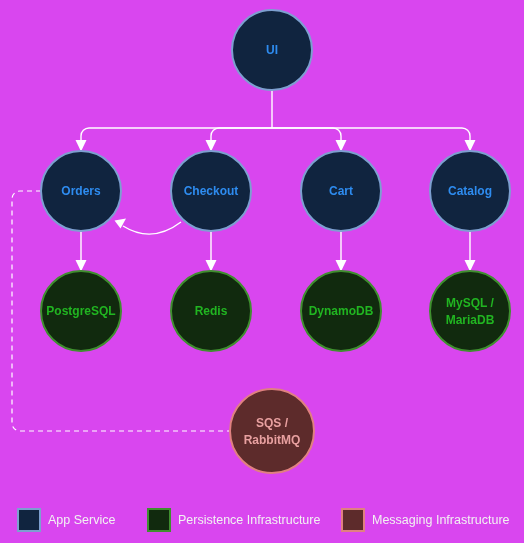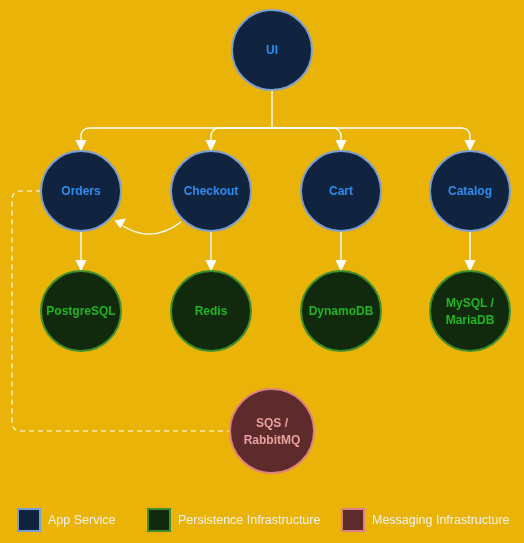--- a/index.html
+++ b/index.html
@@ -4,21 +4,21 @@
 <style>
   html, body {
     margin: 0;
     padding: 0;
     background: #0d0d0d;
   }
   #page {
     position: relative;
     width: 524px;
     height: 543px;
-    background: #eab308;
+    background: #d946ef;
     overflow: hidden;
     font-family: "Liberation Sans", sans-serif;
   }
   #diagram-svg {
     position: absolute;
     left: 0;
     top: 0;
     width: 524px;
     height: 543px;
   }

